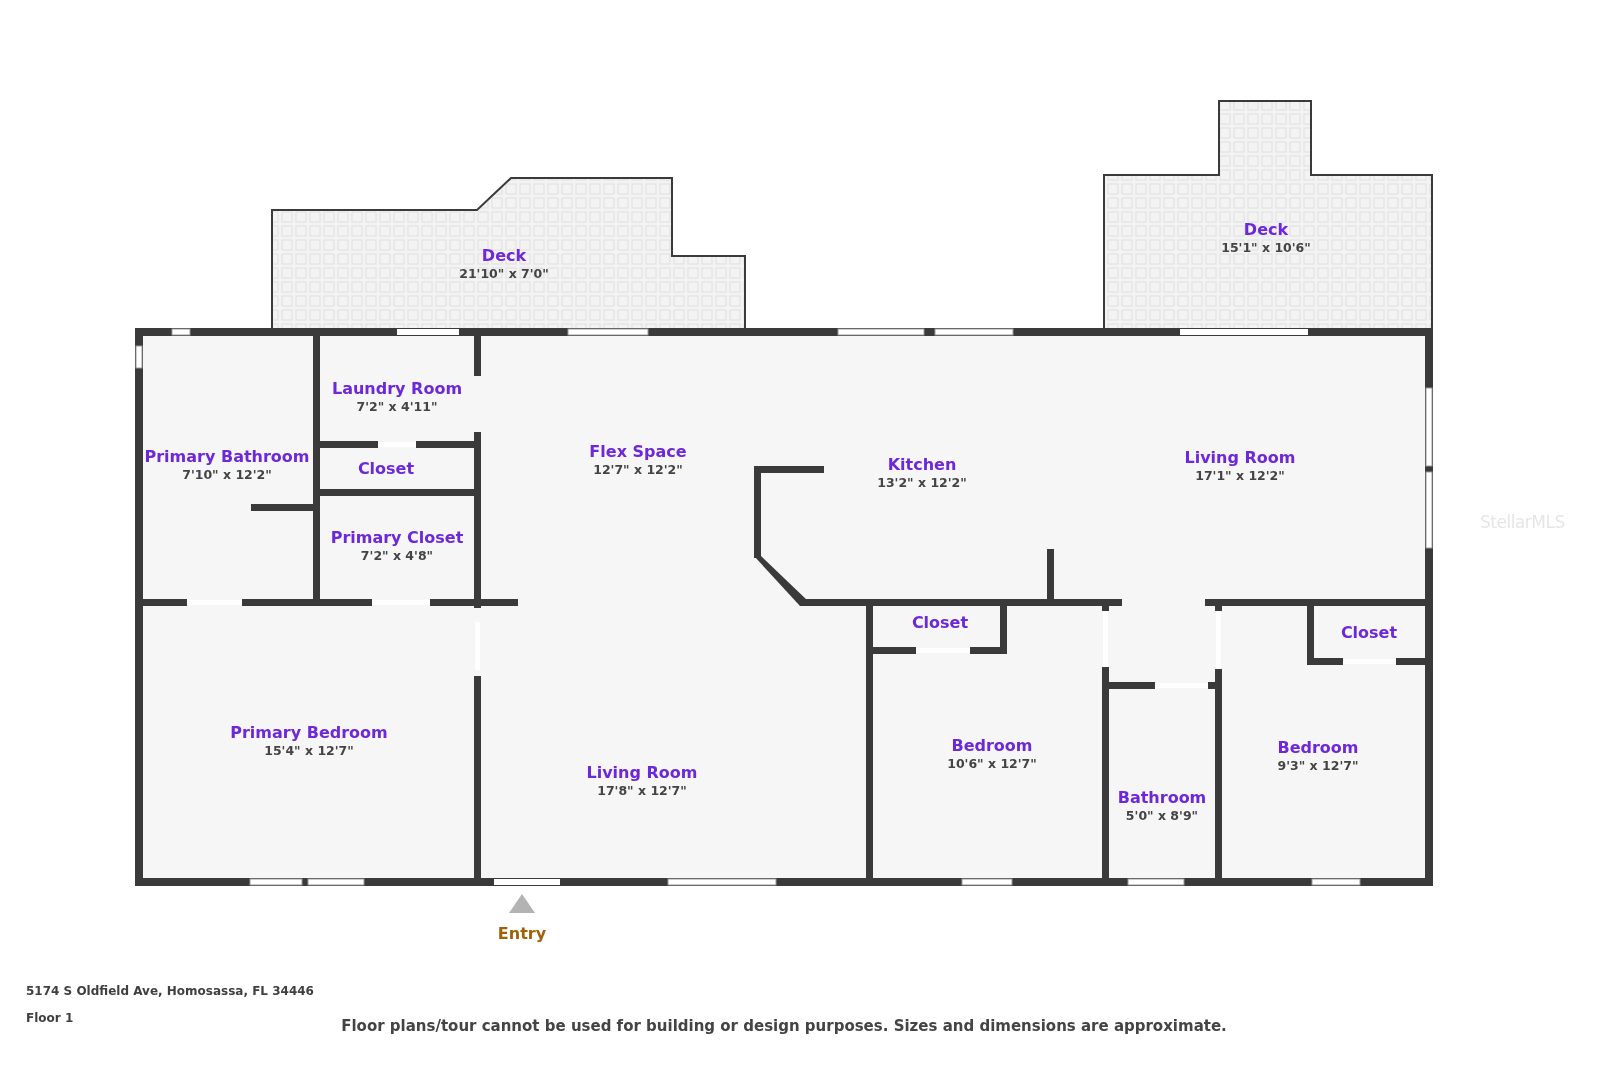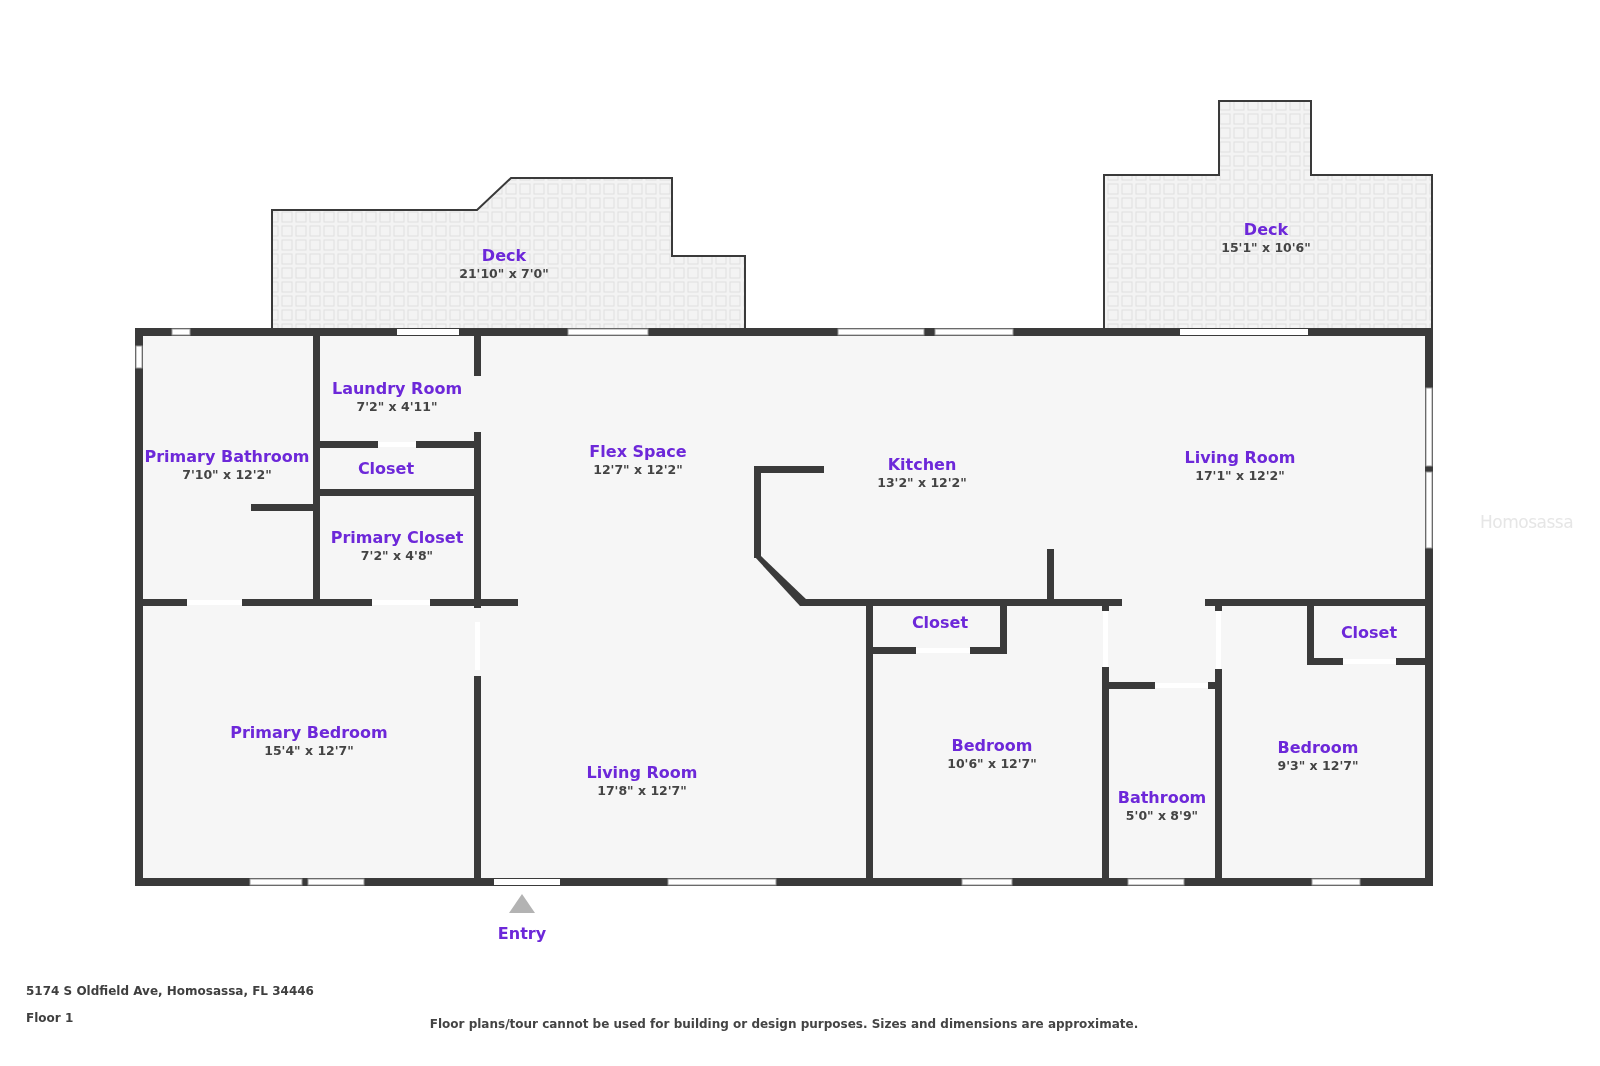--- a/index.html
+++ b/index.html
@@ -2,24 +2,24 @@
 <html><head>
   <meta charset="utf-8">
   <style>
     html, body { margin: 0; padding: 0; background: #ffffff; }
     body { width: 1600px; height: 1066px; position: relative; overflow: hidden;
            font-family: "DejaVu Sans", "Liberation Sans", sans-serif; color: #3d3d3d; }
     #plan { position: absolute; left: 0; top: 0; width: 1600px; height: 1066px; }
     .label { position: absolute; text-align: center; transform: translateX(-50%); white-space: nowrap; }
     .room-name { font-weight: bold; font-size: 16px; color: #6d28d9; line-height: 20px; display: block; }
     .room-dim { font-weight: bold; font-size: 12.5px; color: #444; line-height: 16px; display: block; }
-    .entry-text { position: absolute; font-weight: bold; font-size: 16px; color: #6d28d9; transform: translateX(-50%); }
+    .entry-text { position: absolute; font-weight: bold; font-size: 16px; color: #a16207; transform: translateX(-50%); }
     .footer-address { position: absolute; left: 26px; top: 984px; font-size: 12px; font-weight: bold; color: #3f3f3f; }
     .footer-floor { position: absolute; left: 26px; top: 1011px; font-size: 12px; font-weight: bold; color: #3f3f3f; }
-    .footer-disclaimer { position: absolute; left: 784px; top: 1017px; transform: translateX(-50%); font-size: 12px; font-weight: bold; color: #444; white-space: nowrap; }
+    .footer-disclaimer { position: absolute; left: 784px; top: 1017px; transform: translateX(-50%); font-size: 15px; font-weight: bold; color: #444; white-space: nowrap; }
     .watermark { position: absolute; left: 1480px; top: 512px; font-size: 17px; color: #e6e6e6; letter-spacing: -0.5px; }
     .wall { fill: #3a3a3a; }
   </style>
 </head>
 <body>
 
 <svg id="plan" viewBox="0 0 1600 1066" xmlns="http://www.w3.org/2000/svg">
   <defs>
     <pattern id="tile" width="14" height="14" patternUnits="userSpaceOnUse">
       <rect width="14" height="14" fill="#f3f3f3"></rect>
@@ -185,17 +185,17 @@
 <div class="label" style="left:1369px; top:623px;">
   <span class="room-name">Closet</span>
 </div>
 <div class="label" style="left:1318px; top:738px;">
   <span class="room-name">Bedroom</span>
   <span class="room-dim">9'3" x 12'7"</span>
 </div>
 
 <div class="entry-text" style="left:522px; top:924px;">Entry</div>
 
-<div class="watermark">Homosassa</div>
+<div class="watermark">StellarMLS</div>
 
 <div class="footer-address">5174 S Oldfield Ave, Homosassa, FL 34446</div>
 <div class="footer-floor">Floor 1</div>
 <div class="footer-disclaimer">Floor plans/tour cannot be used for building or design purposes. Sizes and dimensions are approximate.</div>
 
 </body></html>

